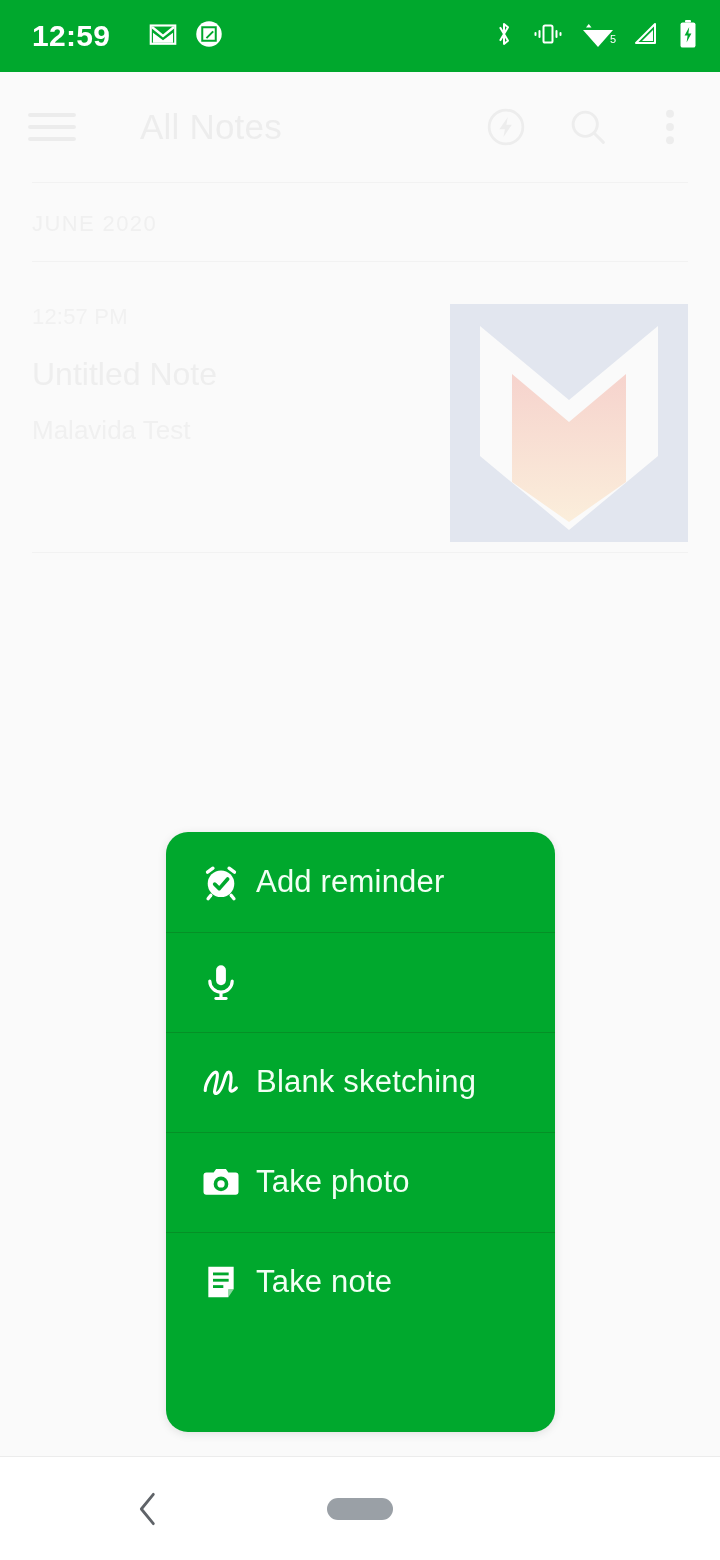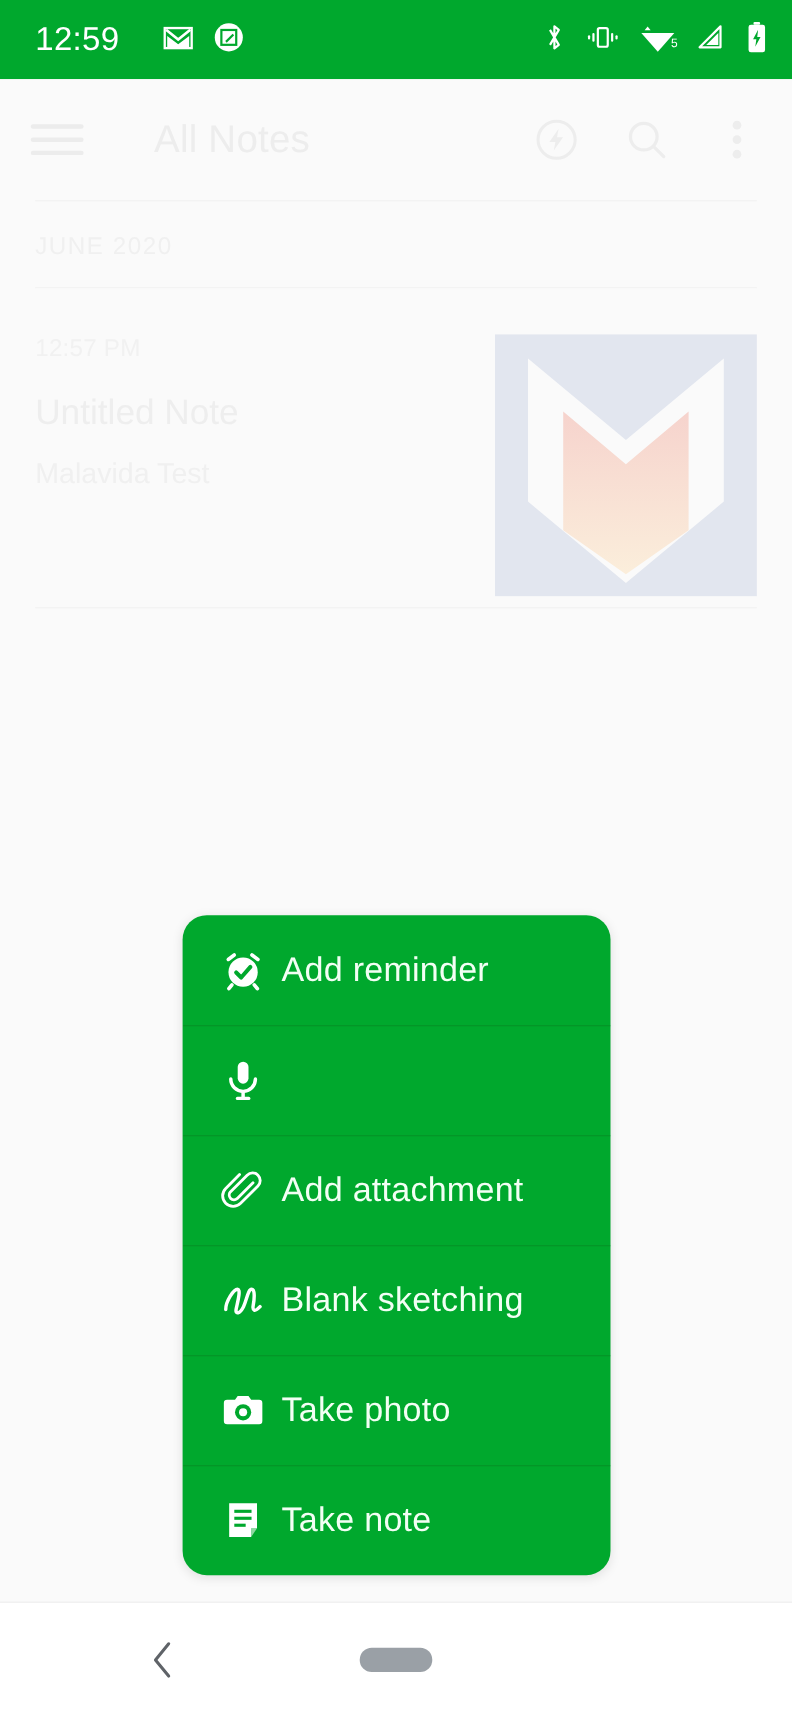--- a/index.html
+++ b/index.html
@@ -14,21 +14,21 @@
 
   
   #status-bar{
     position:absolute; top:0; left:0; width:720px; height:72px;
     background:#00a82d;
     display:flex; align-items:center;
     padding:0 22px 0 32px;
     color:#ffffff;
   }
   #status-bar .clock{
-    font-size:30px; font-weight:400; letter-spacing:.3px; line-height:1;
+    font-size:30px; font-weight:700; letter-spacing:.3px; line-height:1;
     margin-right:22px;
   }
   .sb-left{ display:flex; align-items:center; gap:16px; }
   .sb-right{ margin-left:auto; display:flex; align-items:center; gap:17px; }
   .sb-ico{ display:block; }
 
   
   #app-bar{
     position:absolute; top:72px; left:0; width:720px; height:110px;
     display:flex; align-items:center; padding:0 26px 0 28px;
@@ -230,28 +230,20 @@
     <span class="menu-icon">
       <svg width="42" height="42" viewBox="0 0 24 24">
         <rect x="9.2" y="2.4" width="5.6" height="11.4" rx="2.8" fill="#fff"></rect>
         <path d="M5.6 11.4 a6.4 6.4 0 0 0 12.8 0" fill="none" stroke="#fff" stroke-width="1.8" stroke-linecap="round"></path>
         <rect x="11.1" y="17.4" width="1.8" height="3.4" fill="#fff"></rect>
         <rect x="8.2" y="20.6" width="7.6" height="1.7" rx=".85" fill="#fff"></rect>
       </svg>
     </span>
   </div>
 
-  <div class="menu-item">
-    <span class="menu-icon">
-      <svg width="42" height="42" viewBox="0 0 24 24">
-        <path d="M18.2 7.1 L9.2 16.1 a2.7 2.7 0 0 1-3.8-3.8 L14.9 2.8 a4.3 4.3 0 0 1 6.1 6.1 L11.2 18.7 a5.9 5.9 0 0 1-8.4-8.4 L10.6 2.5" fill="none" stroke="#fff" stroke-width="1.6" stroke-linecap="round" stroke-linejoin="round" transform="translate(0.4,1.6) scale(0.92)"></path>
-      </svg>
-    </span>
-    <span class="menu-label">Add attachment</span>
-  </div>
 
   <div class="menu-item">
     <span class="menu-icon">
       <svg width="44" height="44" viewBox="0 0 24 24">
         <path d="M3.4 16.6 C3.4 12.4 7.4 6.6 9.2 6.6 C11 6.6 9.4 12.4 8.6 16.2 C7.9 19.4 10.4 18.8 12.2 15.2 C13.9 11.8 14.4 6.6 16.2 6.6 C18 6.6 17.6 11.4 17 14.6 C16.6 17 17.6 18.2 20.4 15.2" fill="none" stroke="#fff" stroke-width="1.7" stroke-linecap="round" stroke-linejoin="round"></path>
       </svg>
     </span>
     <span class="menu-label">Blank sketching</span>
   </div>
 

